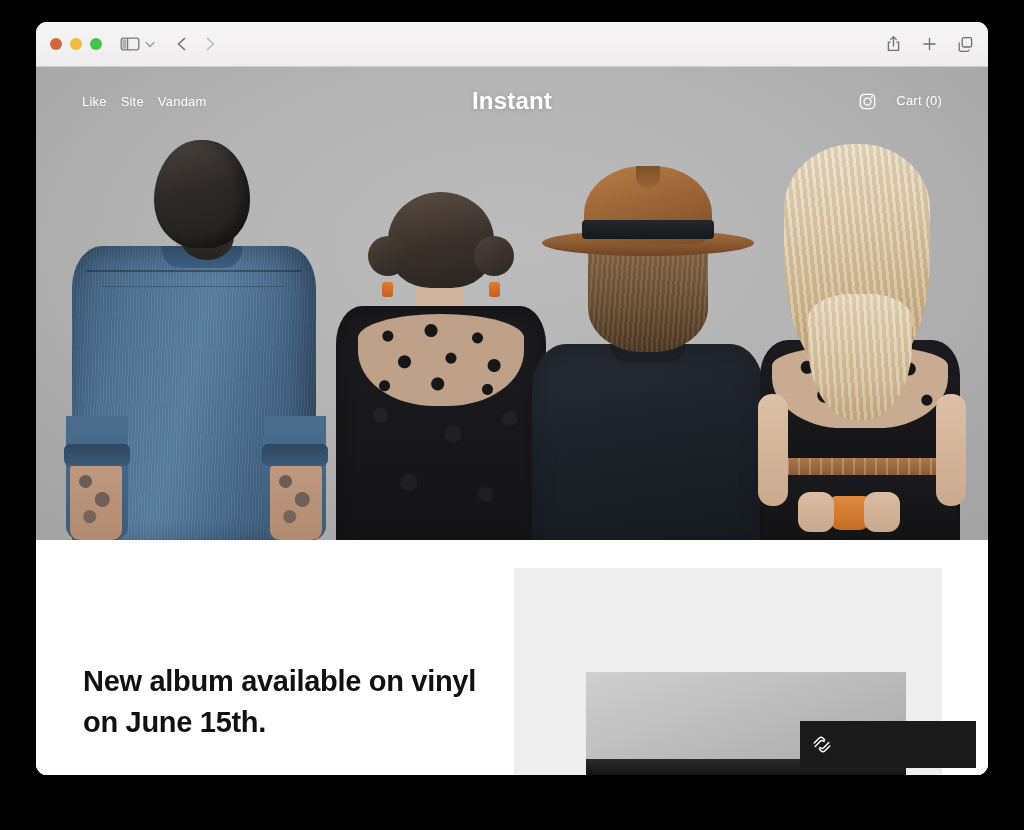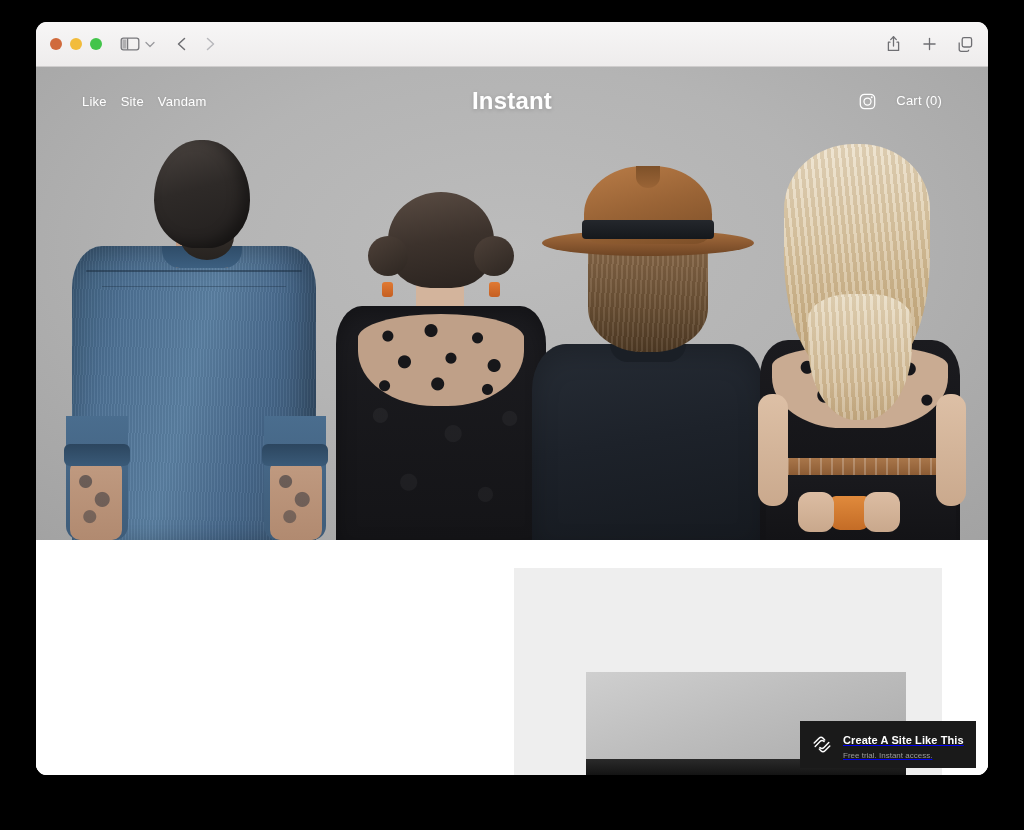--- a/index.html
+++ b/index.html
@@ -624,31 +624,28 @@
             </svg>
           </a>
           <a href="#" class="cart-link">Cart (0)</a>
         </div>
       </div>
     </div>
 
     <div class="content">
       <div class="gray-card"></div>
       <div class="record-photo"></div>
+      <h1 class="headline">New album available on vinyl on June 15th.</h1>
     </div>
 
     <a href="#" class="promo">
       <span class="sq-logo">
         <svg viewBox="0 0 21 21" fill="none" stroke="currentColor" stroke-width="1.45" stroke-linecap="round" stroke-linejoin="round">
           <path d="M4.2 12.4 9 7.6a2.9 2.9 0 0 1 4.1 0"></path>
           <path d="M3.2 9.1 8 4.3a2.9 2.9 0 0 1 4.1 0l1.6 1.6"></path>
           <path d="M17.8 8.6 13 13.4a2.9 2.9 0 0 1-4.1 0"></path>
           <path d="M18.8 11.9 14 16.7a2.9 2.9 0 0 1-4.1 0L8.3 15.1"></path>
         </svg>
       </span>
-      <span class="promo-text">
-        <span class="promo-title">Create A Site Like This</span>
-        <span class="promo-sub" style="display:block">Free trial. Instant access.</span>
-      </span>
     </a>
 
   </div>
 </div>
 
 </body></html>

